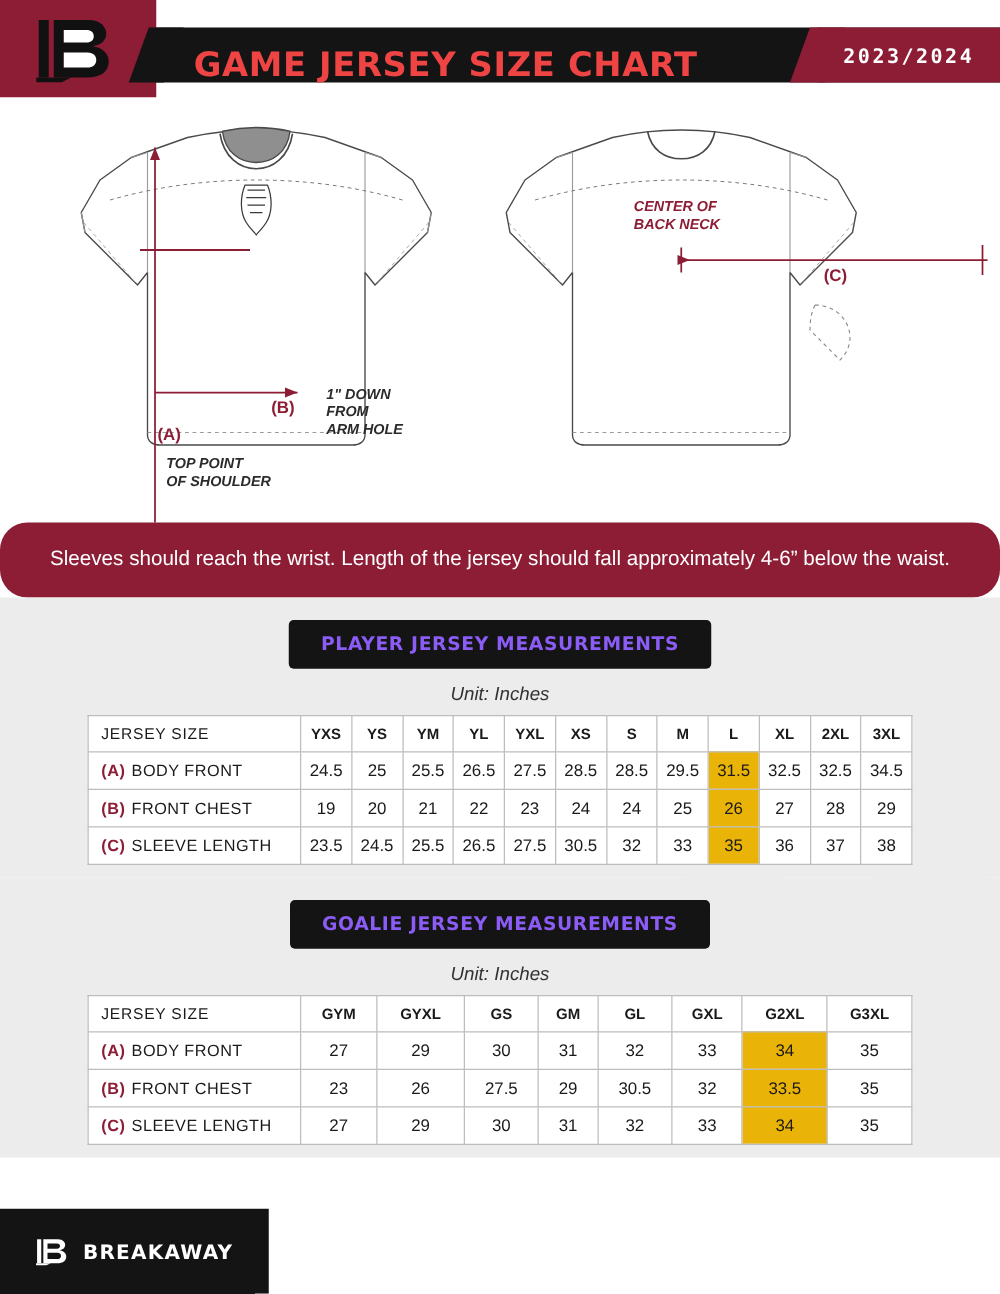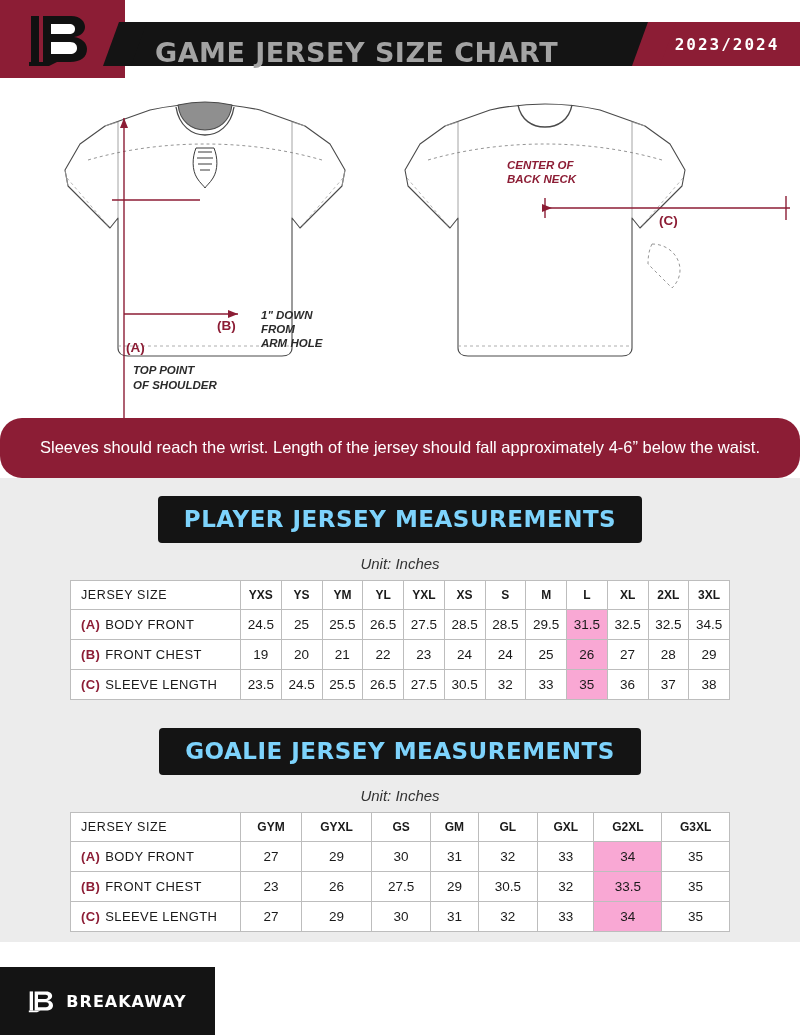--- a/index.html
+++ b/index.html
@@ -60,21 +60,21 @@
     position: absolute;
     left: -14px; top: 0;
     width: 28px; height: 44px;
     background: #141414;
     transform: skewX(-20deg);
   }
   .header .title-text {
     position: absolute;
     left: 30px; top: 0; height: 60px;
     display: flex; align-items: center;
-    color: #a3a3a3;
+    color: #ef4444;
     font-family: "DejaVu Sans", sans-serif;
     font-weight: bold;
     font-size: 27px;
     letter-spacing: 0.5px;
   }
   .header .season-box {
     position: absolute;
     right: 0; top: 0;
     width: 146px; height: 44px;
     background: #8c1d35;
@@ -123,24 +123,24 @@
     padding-top: 18px;
     padding-bottom: 10px;
   }
   .section.alt { background: #ececec; }
 
   .section-title-wrap {
     display: flex; justify-content: center;
   }
   .section-title {
     background: #141414;
-    color: #7dd3fc;
+    color: #8b5cf6;
     font-family: "DejaVu Sans", sans-serif;
     font-weight: bold;
-    font-size: 23px;
+    font-size: 15px;
     letter-spacing: 0.5px;
     padding: 10px 26px 11px;
     border-radius: 4px;
   }
   .unit-line {
     text-align: center;
     font-style: italic;
     font-size: 15px;
     color: #333;
     margin: 12px 0 8px;
@@ -175,21 +175,21 @@
     text-align: left;
     padding-left: 10px;
     letter-spacing: 0.6px;
     font-size: 12.5px;
   }
   .letter {
     color: #8c1d35;
     font-weight: bold;
     margin-right: 5px;
   }
-  td.hl { background: #f9a8d4; }
+  td.hl { background: #eab308; }
 
   .player-table { width: 660px; }
   .player-table td:first-child, .player-table th:first-child { width: 170px; }
   .goalie-table { width: 660px; }
   .goalie-table td:first-child, .goalie-table th:first-child { width: 170px; }
 
   
   .footer {
     position: absolute;
     left: 0; bottom: 0;

